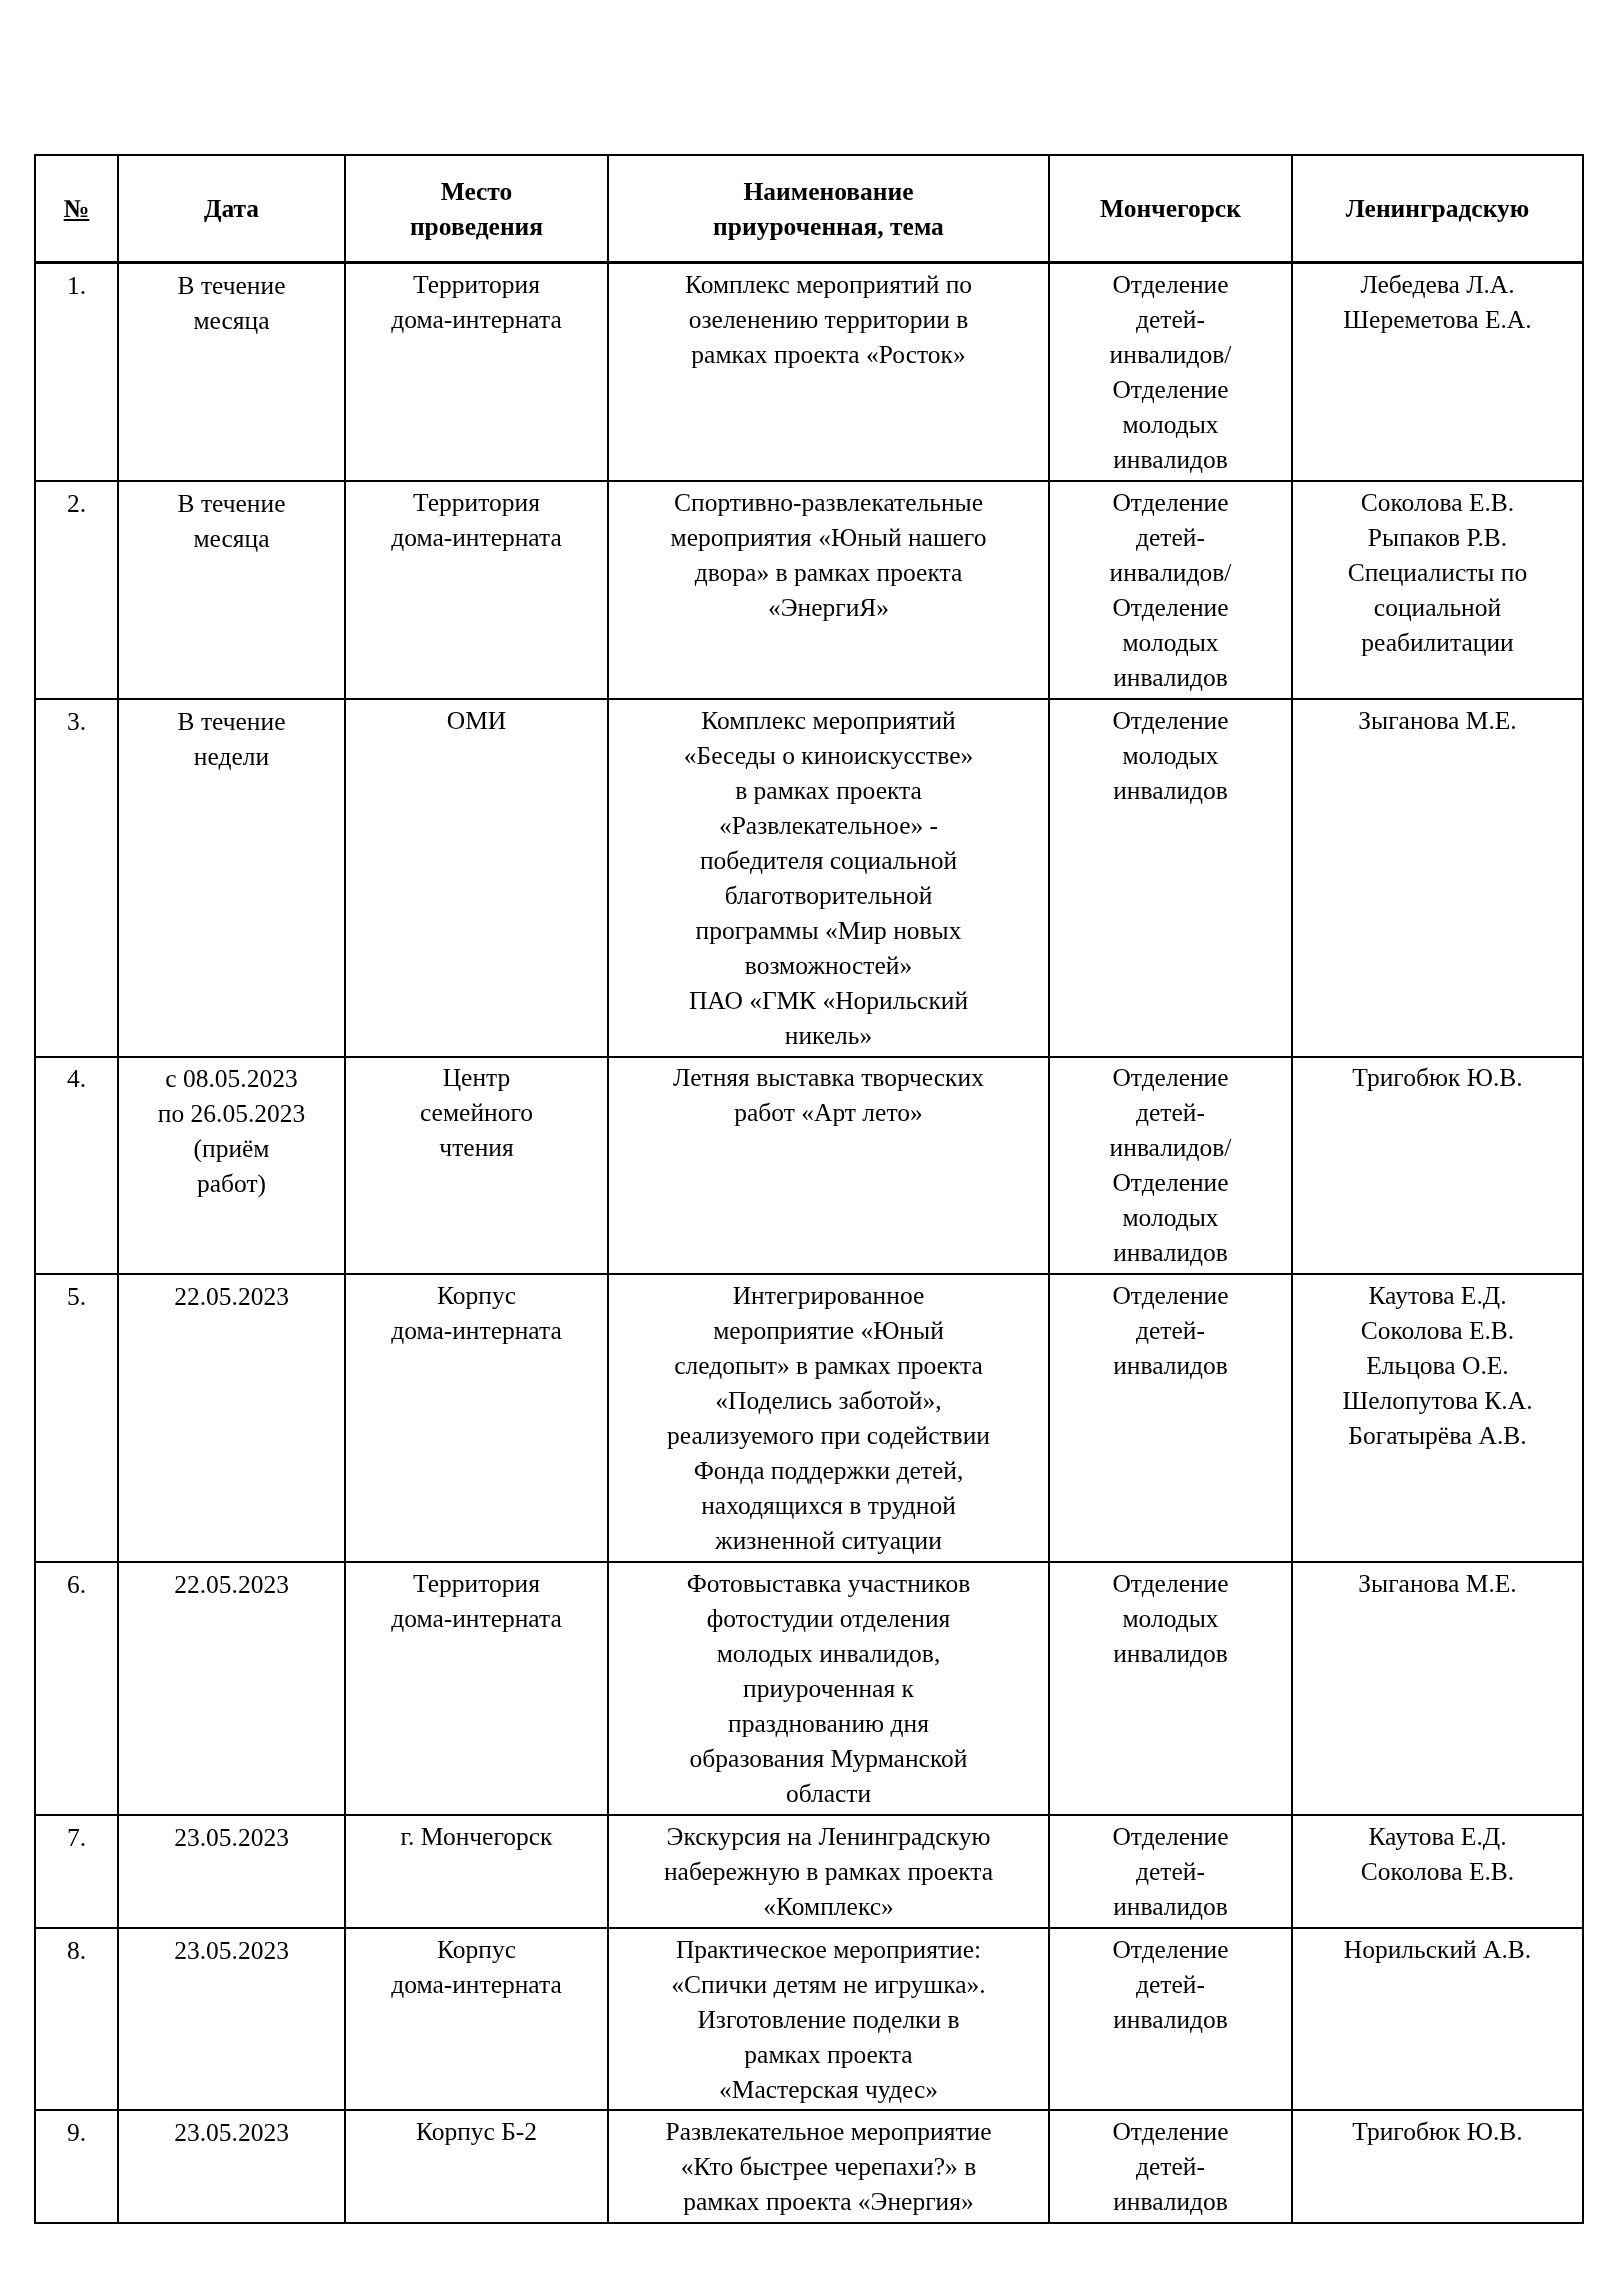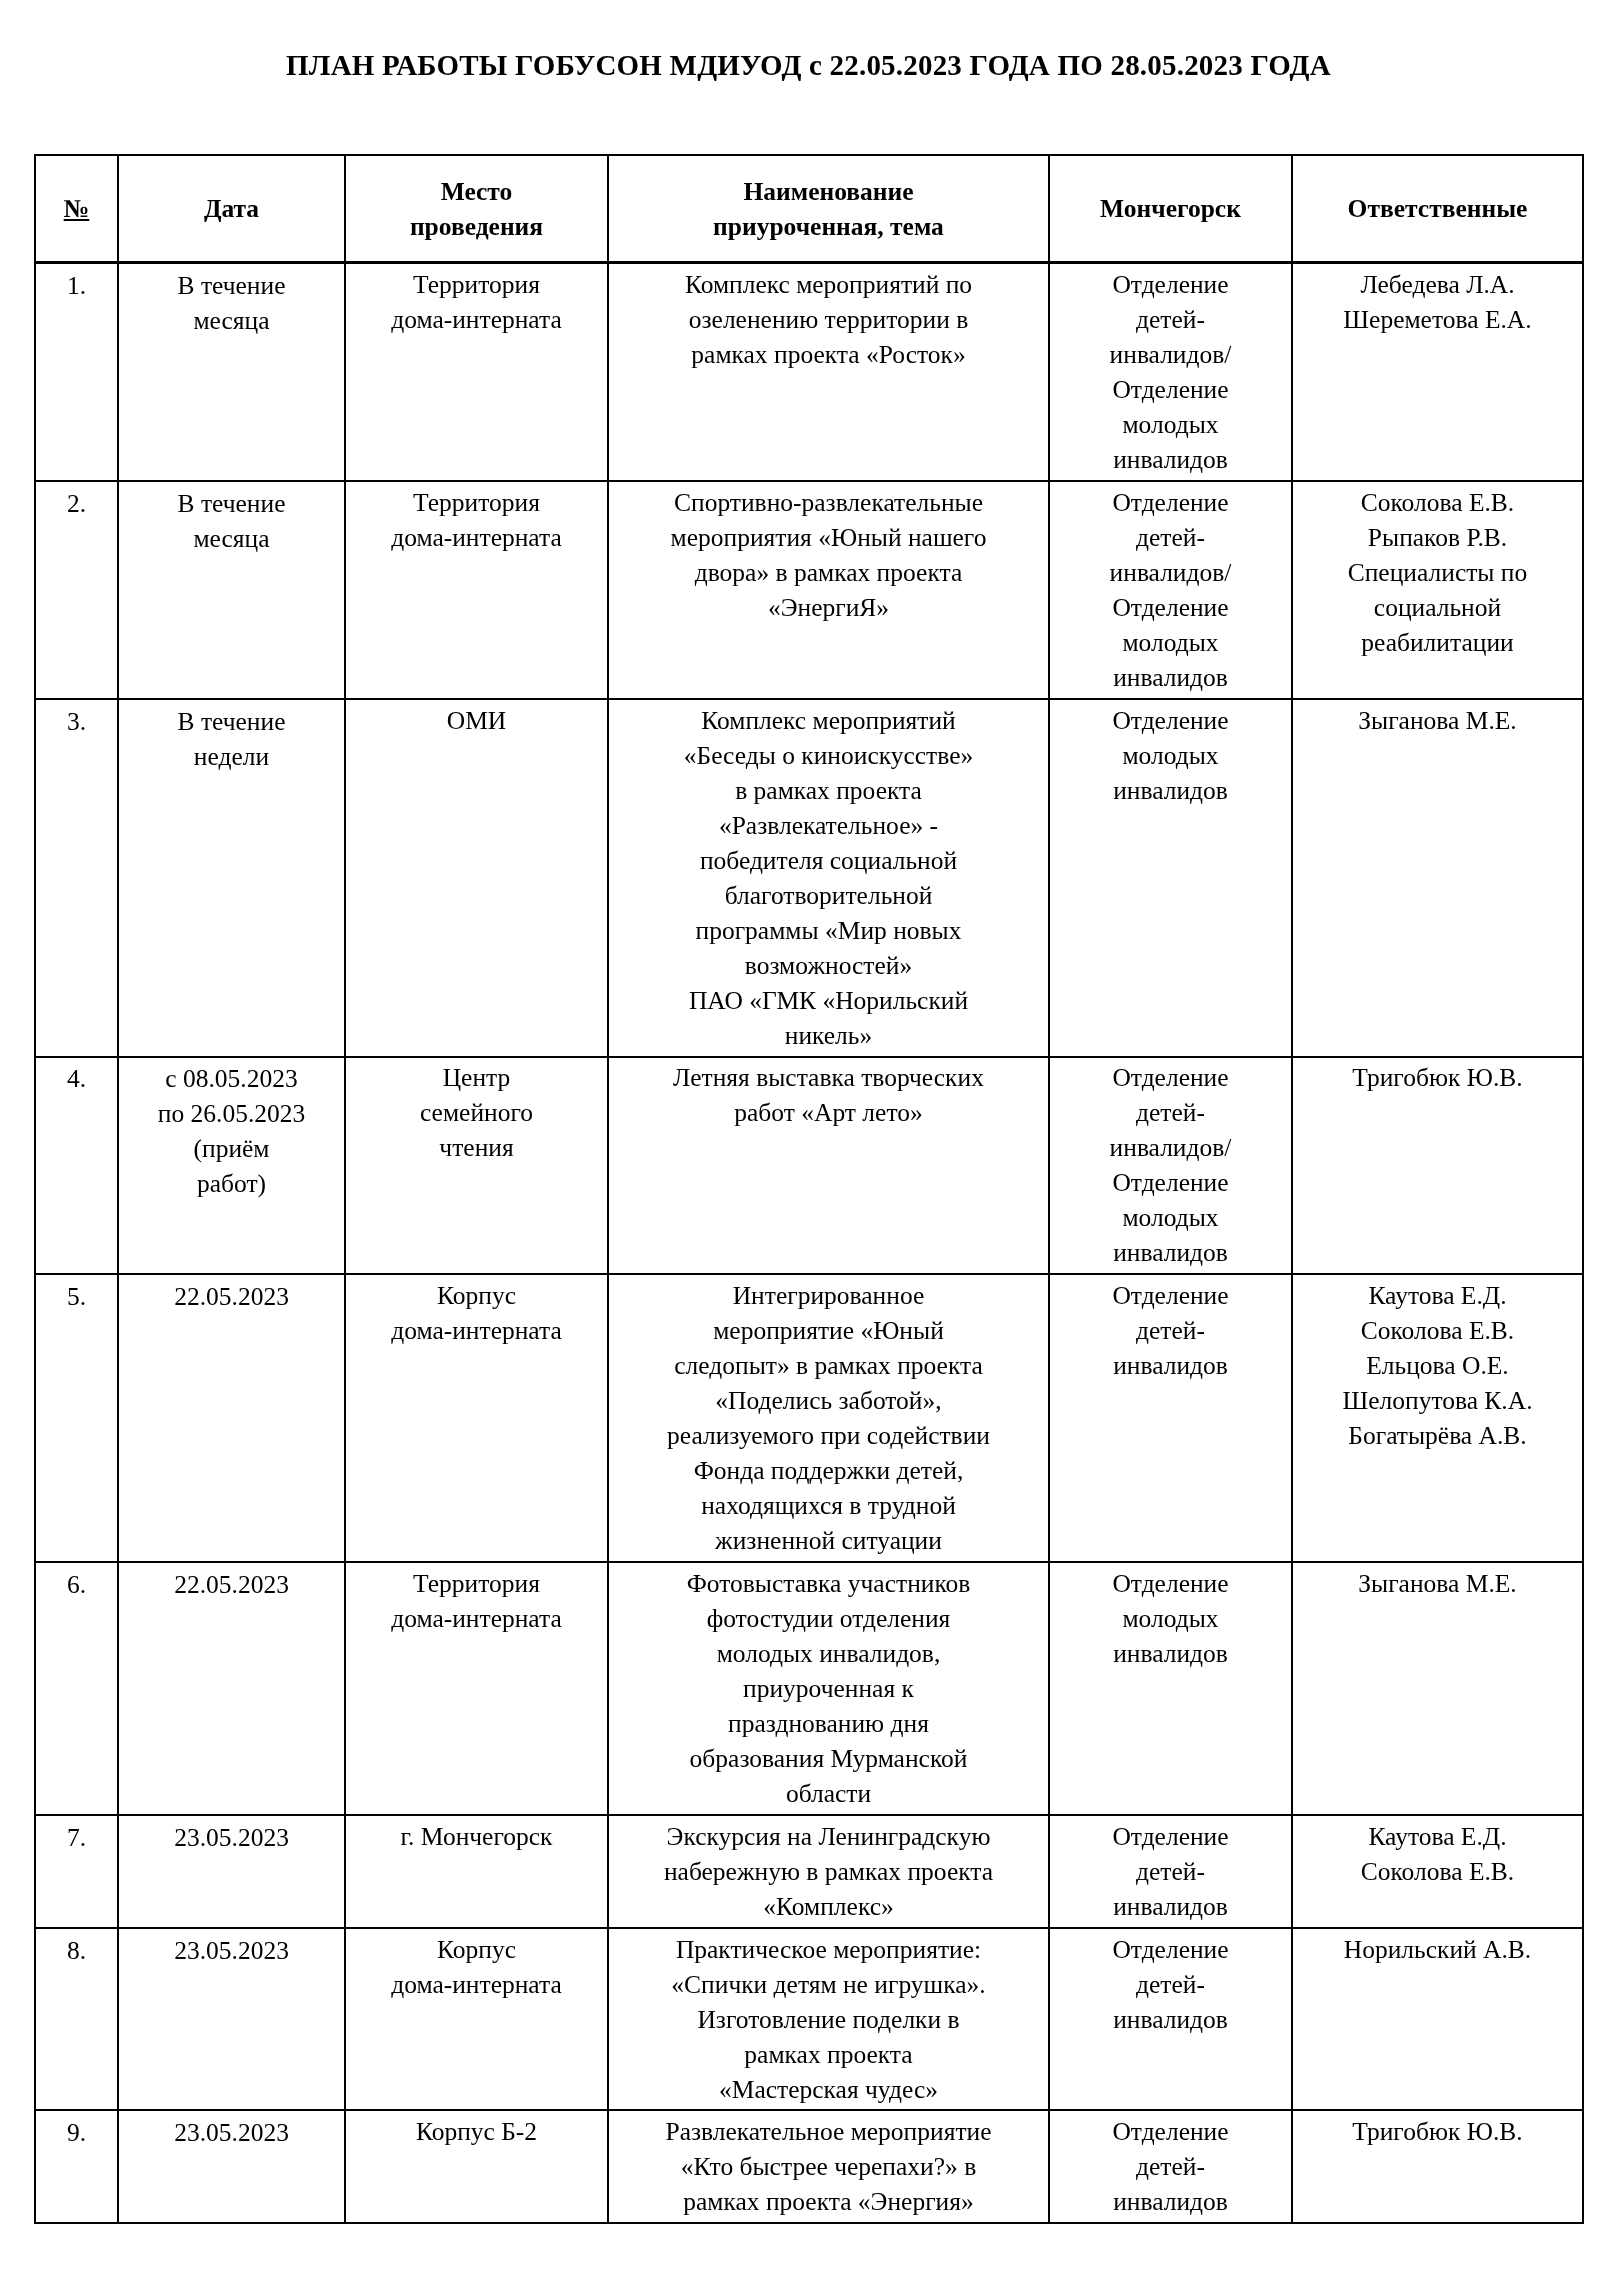--- a/index.html
+++ b/index.html
@@ -51,41 +51,40 @@
   table.plan thead th.col-num { text-decoration: underline; }
   table.plan tbody td { vertical-align: top; }
   table.plan tbody td.col-num,
   table.plan tbody td.col-date { padding-top: 3.9px; }
 </style>
 </head>
 <body>
 
 <div class="page">
 
-  <div class="doc-title">ПЛАН РАБОТЫ ГОБУСОН МДИУОД с 22.05.2023 ГОДА ПО 28.05.2023 ГОДА</div>
 
   <table class="plan">
     <colgroup>
       <col style="width:83px">
       <col style="width:227px">
       <col style="width:263px">
       <col style="width:441px">
       <col style="width:243px">
       <col style="width:291px">
     </colgroup>
     <thead>
       <tr>
         <th class="col-num">№</th>
         <th class="col-date">Дата</th>
         <th class="col-place">Место
 проведения</th>
         <th class="col-name">Наименование
 приуроченная, тема</th>
         <th class="col-participants">Мончегорск</th>
-        <th class="col-responsible">Ответственные</th>
+        <th class="col-responsible">Ленинградскую</th>
       </tr>
     </thead>
     <tbody>
         <tr>
           <td class="col-num">1.</td>
           <td class="col-date">В течение
 месяца</td>
           <td class="col-place">Территория
 дома-интерната</td>
           <td class="col-name">Комплекс мероприятий по

